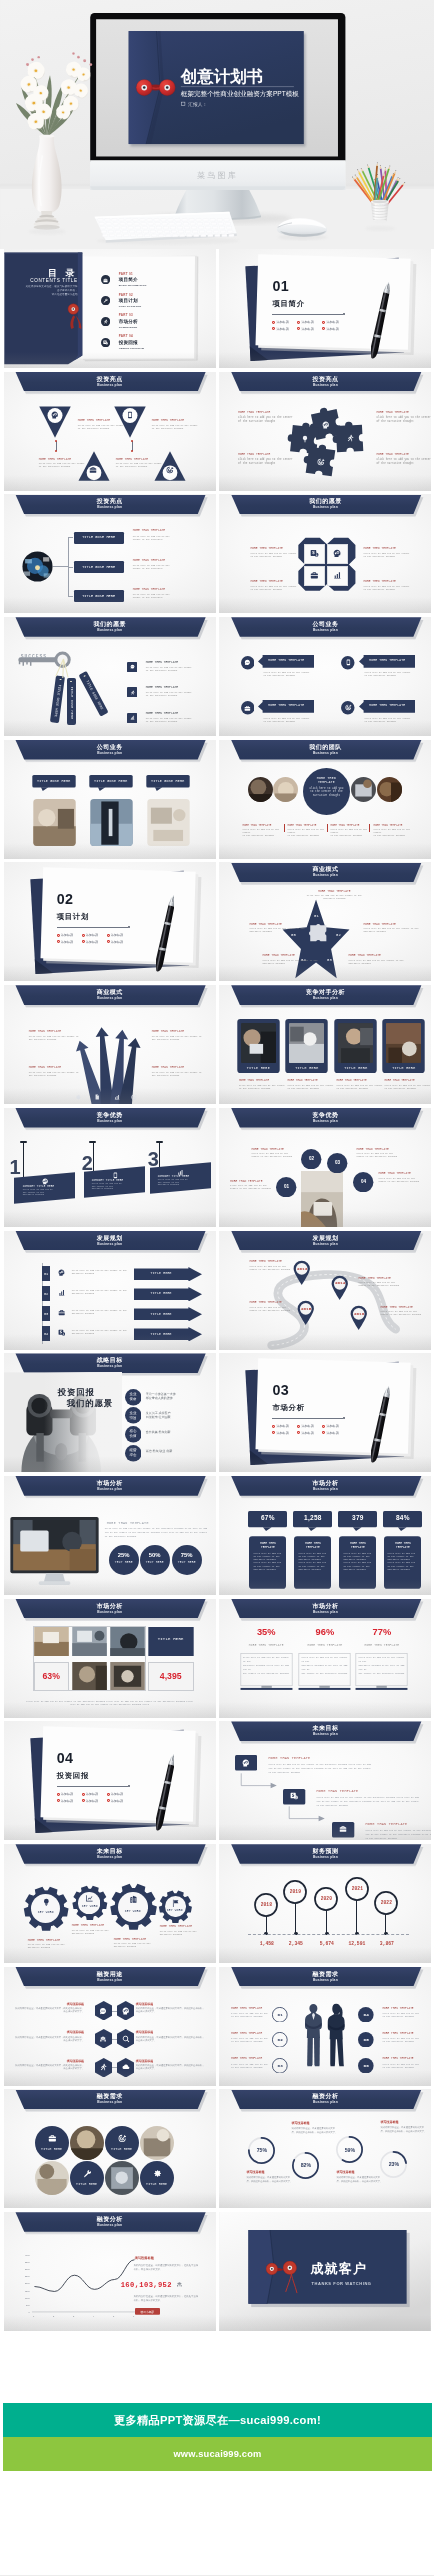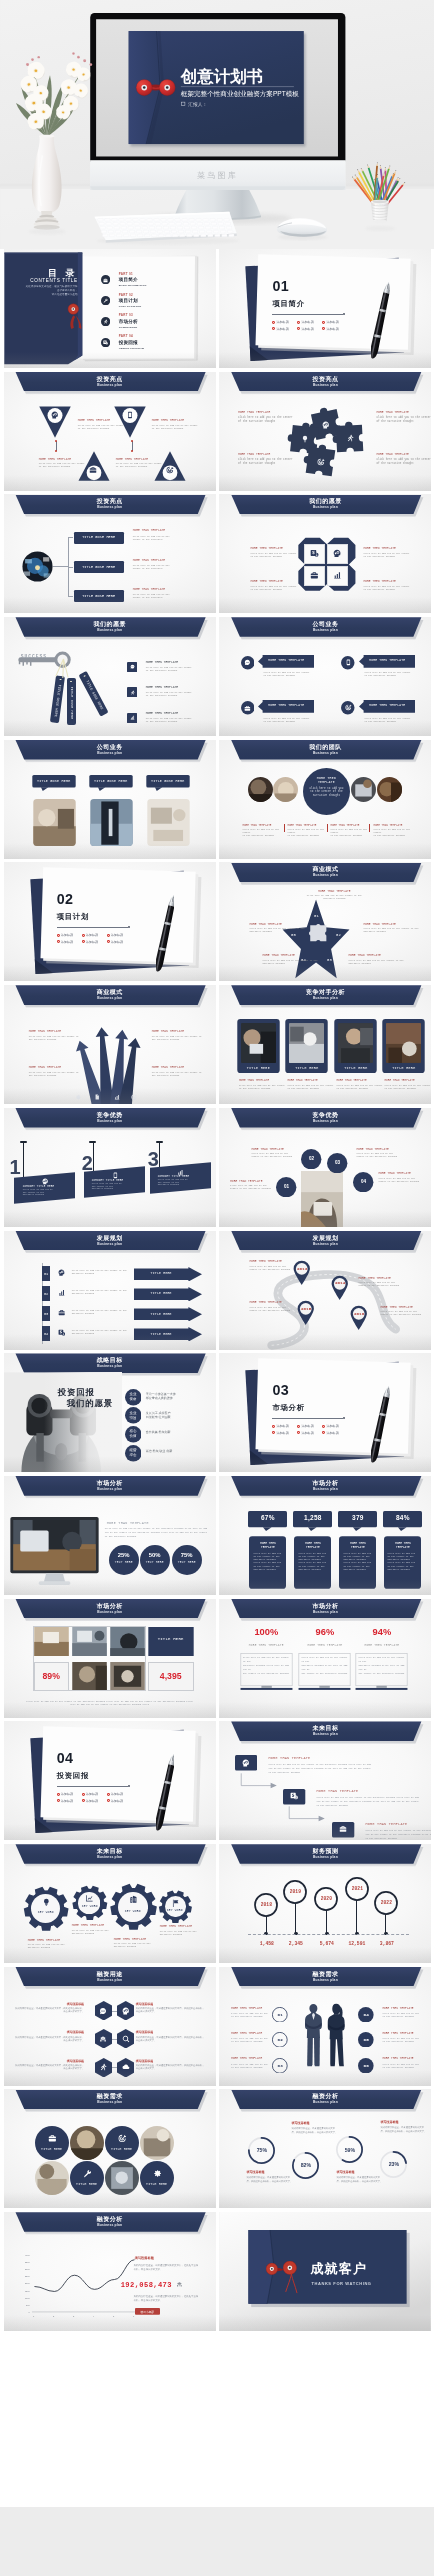--- a/index.html
+++ b/index.html
@@ -1841,53 +1841,53 @@
               <circle cx="28" cy="23" r="10" fill="#cfc6b8"></circle>
             </g>
           </g>
         </svg>
         <div class="abs" style="left:29.5px;top:27px;width:113px;height:65px;border:0.6px solid #c9ccd1"></div>
         <svg class="abs" style="left:144px;top:28px" width="46" height="29" viewBox="0 0 73.7 47.1">
           <rect width="73.7" height="47.1" fill="#2c3a5c"></rect>
         </svg>
         <div class="abs abs" style="left:144px;top:38px;width:46px;text-align:center;white-space:pre-line;color:#fff;font-size:4px;font-family:'Liberation Mono',monospace;letter-spacing:0.2px">TITLE  HERE</div>
         <div class="abs" style="left:30px;top:63px;width:35px;height:29px;background:#f4f4f4;border:0.6px solid #c9ccd1"></div>
-        <div class="abs abs" style="left:30px;top:72px;width:35px;text-align:center;white-space:pre-line;color:#d8232f;font-size:8.7px;font-weight:700">89%</div>
+        <div class="abs abs" style="left:30px;top:72px;width:35px;text-align:center;white-space:pre-line;color:#d8232f;font-size:8.7px;font-weight:700">63%</div>
         <div class="abs" style="left:144px;top:63px;width:46px;height:29px;background:#f4f4f4;border:0.6px solid #c9ccd1"></div>
         <div class="abs abs" style="left:144px;top:72px;width:46px;text-align:center;white-space:pre-line;color:#d8232f;font-size:8.7px;font-weight:700">4,395</div>
         <div class="abs abs" style="left:12.4px;top:101px;width:187px;text-align:center;white-space:pre-line;color:#8b9098;font-size:2.2px;font-family:'Liberation Mono',monospace;line-height:3.7px;white-space:pre-line">Click here to add  you to the  center of the  narrative thought Click here to add  you to the  center of the  narrative thought Click
 here to add  you to the  center of the  narrative thought Click</div>
         <div class="sh"></div>
       </div>
       <div class="slide">
         <div class="bnr-sd"></div>
         <div class="bnr"></div>
         <div class="bnr-t">市场分析</div>
         <div class="bnr-s">Business plan</div>
-        <div class="abs abs" style="left:20.4px;top:28.6px;width:53px;text-align:center;white-space:pre-line;color:#d8232f;font-size:9.3px;font-weight:700">100%</div>
+        <div class="abs abs" style="left:20.4px;top:28.6px;width:53px;text-align:center;white-space:pre-line;color:#d8232f;font-size:9.3px;font-weight:700">35%</div>
         <div class="abs abs" style="left:20.4px;top:45px;width:53px;text-align:center;white-space:pre-line;color:#9a9a9a;font-size:2.9px;font-family:'Liberation Mono',monospace;letter-spacing:0.2px">MORE THEN TEMPLATE</div>
         <svg class="abs" style="left:20.4px;top:54px" width="53" height="38" viewBox="0 0 84.7 62">
           <rect x="0.5" y="0.5" width="83.7" height="53" fill="none" stroke="#b9bdc3" stroke-width="0.9"></rect>
           <rect x="0" y="57" width="84.7" height="3.2" fill="#2c3a5c"></rect>
           <rect x="34" y="53.5" width="17" height="3.5" fill="#9aa0a8"></rect>
         </svg>
         <div class="abs abs" style="left:23.5px;top:57px;width:47px;text-align:left;white-space:pre-line;color:#8b9098;font-size:2.2px;font-family:'Liberation Mono',monospace;line-height:4px;white-space:pre-line">Click here to add  you to the  center of the
 narrative thought  Click here to add  you to
 the  center of the  narrative thought</div>
         <div class="abs abs" style="left:79px;top:28.6px;width:53px;text-align:center;white-space:pre-line;color:#d8232f;font-size:9.3px;font-weight:700">96%</div>
         <div class="abs abs" style="left:79px;top:45px;width:53px;text-align:center;white-space:pre-line;color:#9a9a9a;font-size:2.9px;font-family:'Liberation Mono',monospace;letter-spacing:0.2px">MORE THEN TEMPLATE</div>
         <svg class="abs" style="left:79px;top:54px" width="53" height="38" viewBox="0 0 84.7 62">
           <rect x="0.5" y="0.5" width="83.7" height="53" fill="none" stroke="#b9bdc3" stroke-width="0.9"></rect>
           <rect x="0" y="57" width="84.7" height="3.2" fill="#2c3a5c"></rect>
           <rect x="34" y="53.5" width="17" height="3.5" fill="#9aa0a8"></rect>
         </svg>
         <div class="abs abs" style="left:82px;top:57px;width:47px;text-align:left;white-space:pre-line;color:#8b9098;font-size:2.2px;font-family:'Liberation Mono',monospace;line-height:4px;white-space:pre-line">Click here to add  you to the  center of the
 narrative thought  Click here to add  you to
 the  center of the  narrative thought</div>
-        <div class="abs abs" style="left:136px;top:28.6px;width:53px;text-align:center;white-space:pre-line;color:#d8232f;font-size:9.3px;font-weight:700">94%</div>
+        <div class="abs abs" style="left:136px;top:28.6px;width:53px;text-align:center;white-space:pre-line;color:#d8232f;font-size:9.3px;font-weight:700">77%</div>
         <div class="abs abs" style="left:136px;top:45px;width:53px;text-align:center;white-space:pre-line;color:#9a9a9a;font-size:2.9px;font-family:'Liberation Mono',monospace;letter-spacing:0.2px">MORE THEN TEMPLATE</div>
         <svg class="abs" style="left:136px;top:54px" width="53" height="38" viewBox="0 0 84.7 62">
           <rect x="0.5" y="0.5" width="83.7" height="53" fill="none" stroke="#b9bdc3" stroke-width="0.9"></rect>
           <rect x="0" y="57" width="84.7" height="3.2" fill="#2c3a5c"></rect>
           <rect x="34" y="53.5" width="17" height="3.5" fill="#9aa0a8"></rect>
         </svg>
         <div class="abs abs" style="left:139px;top:57px;width:47px;text-align:left;white-space:pre-line;color:#8b9098;font-size:2.2px;font-family:'Liberation Mono',monospace;line-height:4px;white-space:pre-line">Click here to add  you to the  center of the
 narrative thought  Click here to add  you to
 the  center of the  narrative thought</div>
         <div class="sh"></div>
@@ -2377,21 +2377,21 @@
         <div class="abs abs" style="left:8.7px;top:92px;width:17.4px;text-align:right;white-space:pre-line;color:#7d828b;font-size:2.2px">500</div>
         <div class="abs abs" style="left:8.7px;top:99px;width:17.4px;text-align:right;white-space:pre-line;color:#7d828b;font-size:2.2px">0</div>
         <div class="abs abs" style="left:25px;top:103px;width:10px;text-align:center;white-space:pre-line;color:#7d828b;font-size:2.2px">1</div>
         <div class="abs abs" style="left:45px;top:103px;width:10px;text-align:center;white-space:pre-line;color:#7d828b;font-size:2.2px">2</div>
         <div class="abs abs" style="left:65px;top:103px;width:10px;text-align:center;white-space:pre-line;color:#7d828b;font-size:2.2px">3</div>
         <div class="abs abs" style="left:85px;top:103px;width:10px;text-align:center;white-space:pre-line;color:#7d828b;font-size:2.2px">4</div>
         <div class="abs abs" style="left:105px;top:103px;width:10px;text-align:center;white-space:pre-line;color:#7d828b;font-size:2.2px">5</div>
         <div class="abs abs" style="left:125px;top:103px;width:10px;text-align:center;white-space:pre-line;color:#7d828b;font-size:2.2px">6</div>
         <div class="abs abs" style="left:131px;top:44px;text-align:left;white-space:pre-line;color:#b4403a;font-size:3.2px;font-weight:700">填写段落标题</div>
         <div class="abs abs" style="left:130px;top:52px;width:66px;text-align:left;white-space:pre-line;color:#8b9098;font-size:2.4px;line-height:3.6px">您的内容打在这里，或者通过复制您的文本后，在此框中选择粘贴，并选择只保留文字。</div>
-        <div class="abs abs" style="left:117px;top:69px;text-align:left;white-space:pre-line;color:#d8232f;font-size:7.1px;font-weight:700;letter-spacing:0.4px;font-family:'Liberation Mono',monospace">192,058,473</div>
+        <div class="abs abs" style="left:117px;top:69px;text-align:left;white-space:pre-line;color:#d8232f;font-size:7.1px;font-weight:700;letter-spacing:0.4px;font-family:'Liberation Mono',monospace">160,103,952</div>
         <div class="abs" style="left:172px;top:69px"><svg class="ico" width="6.8" height="6.8" viewBox="0 0 24 24">
             <path fill="#8b9098" fill-rule="evenodd" d="M7.5 6.6a2.6 2.6 0 1 0 0 5.2 2.6 2.6 0 0 0 0-5.2zm9 0a2.6 2.6 0 1 0 0 5.2 2.6 2.6 0 0 0 0-5.2zM12 4.2a3 3 0 1 0 0 6 3 3 0 0 0 0-6zM7.5 13a4 4 0 0 0-4 4v2.4h8V17a4 4 0 0 0-4-4zm9 0a4 4 0 0 0-4 4v2.4h8V17a4 4 0 0 0-4-4zM12 11.4a4.4 4.4 0 0 0-4.4 4.4v4h8.8v-4A4.4 4.4 0 0 0 12 11.4z"></path>
           </svg></div>
         <div class="abs abs" style="left:130px;top:83px;width:66px;text-align:left;white-space:pre-line;color:#8b9098;font-size:2.4px;line-height:3.6px">您的内容打在这里，或者通过复制您的文本后，在此框中选择粘贴，并选择只保留文字。</div>
         <svg class="abs" style="left:131px;top:96px" width="25" height="6.8" viewBox="0 0 40.7 11">
           <rect width="40.7" height="11" rx="1.5" fill="#b4403a"></rect>
         </svg>
         <div class="abs abs" style="left:131px;top:98px;width:25px;text-align:center;white-space:pre-line;color:#fff;font-size:2.7px">填写小标题</div>
         <div class="sh"></div>
       </div>
@@ -2422,15 +2422,19 @@
         </svg>
         <svg class="abs" style="left:65px;top:61px" width="16" height="21" viewBox="0 0 26 34">
           <path d="M12 2 C10 12 6 20 3 30 M12 2 C14 12 18 20 21 32" fill="none" stroke="#b7332c" stroke-width="1.6" stroke-linecap="round"></path>
         </svg>
         <div class="abs abs" style="left:91px;top:48px;text-align:left;white-space:pre-line;color:#fff;font-size:13px;font-weight:700;letter-spacing:1.2px">成就客户</div>
         <div class="abs abs" style="left:92px;top:69px;text-align:left;white-space:pre-line;color:#cdd3de;font-size:4px;font-weight:700;letter-spacing:0.6px">THANKS FOR WATCHING</div>
         <div class="sh"></div>
       </div>
     </div>
     <div class="fspace"></div>
+    <div class="pad">
+      <div class="fbar fbar1">更多精品PPT资源尽在—sucai999.com!</div>
+      <div class="fbar fbar2">www.sucai999.com</div>
+    </div>
     <div class="fbot"></div>
   </div>
 
 
 </body></html>

